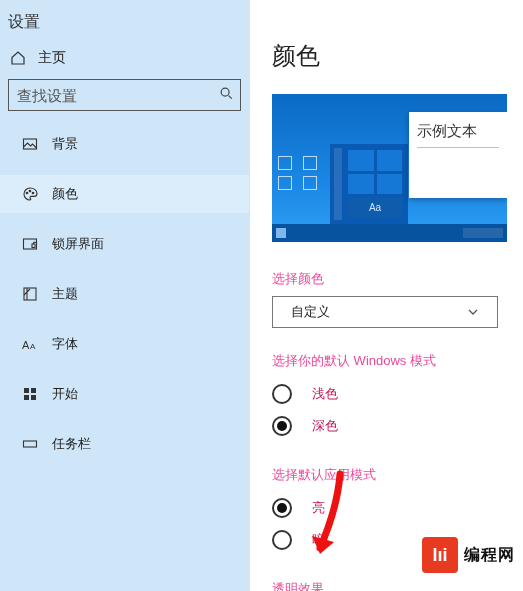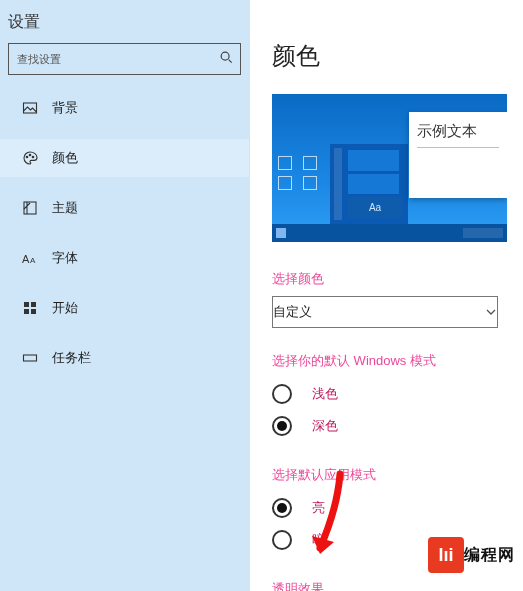--- a/index.html
+++ b/index.html
@@ -3,60 +3,68 @@
 <meta charset="utf-8">
 <style>
   * { box-sizing: border-box; margin: 0; padding: 0; font-family: "Microsoft YaHei", "Segoe UI", sans-serif; }
   body { width: 523px; height: 591px; overflow: hidden; background: #fff; position: relative; }
   .app { display: flex; height: 100%; }
   .sidebar { width: 250px; background: #cfe6f8; padding: 12px 0 0 0; border-right: 1px solid #cfe6f8; }
   .app-title { font-size: 16px; color: #333; padding: 0 8px 10px 8px; }
   .home-row { display: flex; align-items: center; gap: 12px; padding: 6px 10px 12px 10px; font-size: 14px; color: #222; cursor: pointer; }
   .home-row .icon, .sidebar-item .icon { width: 16px; height: 16px; display: flex; align-items: center; justify-content: center; color: #333; }
   .search-wrap { margin: 0 8px 14px 8px; position: relative; }
-  .search-input { width: 100%; height: 32px; border: 1px solid #555; background: #cfe6f8; padding: 4px 30px 4px 8px; font-size: 11px; outline: none; color: #333; }
+  .search-input { width: 100%; height: 32px; border: 1px solid #555; background: #cfe6f8; padding: 4px 30px 4px 8px; font-size: 15px; outline: none; color: #333; }
   .search-input::placeholder { color: #555; }
   .search-icon { position: absolute; right: 8px; top: 50%; transform: translateY(-50%); color: #444; }
   .section-header { font-size: 13px; font-weight: bold; color: #222; padding: 4px 10px 16px 10px; }
   .sidebar-item { display: flex; align-items: center; gap: 14px; padding: 10px 22px; font-size: 13px; color: #222; cursor: pointer; margin-bottom: 12px; }
   .sidebar-item.selected { background: rgba(255,255,255,.25); }
   .main { flex: 1; padding: 40px 0 0 22px; overflow: hidden; }
   .page-title { font-size: 24px; font-weight: 400; color: #222; margin-bottom: 22px; }
   .preview { width: 235px; height: 148px; background: linear-gradient(#0a6ac4,#1b87e5 60%,#2fa0f5); position: relative; margin-bottom: 28px; overflow: hidden; }
   .preview .taskbar { position: absolute; bottom: 0; left: 0; right: 0; height: 18px; background: #0853a0; }
   .preview .taskbar::before { content: ""; position: absolute; left: 4px; top: 4px; width: 10px; height: 10px; background: #7fb7ee; }
   .preview .taskbar .tray { position: absolute; right: 4px; top: 4px; width: 40px; height: 10px; background: rgba(255,255,255,.12); }
   .preview .startmenu { position: absolute; left: 58px; bottom: 18px; width: 78px; height: 80px; background: #0a5ab3; }
   .preview .startmenu::before { content:""; position:absolute; left:4px; top:4px; bottom:4px; width:8px; background:rgba(255,255,255,.12); }
-  .preview .tiles { position:absolute; left:18px; top:6px; right:6px; bottom:6px; display:grid; grid-template-columns:1fr; grid-template-rows:repeat(3,1fr); gap:3px; }
+  .preview .tiles { position:absolute; left:18px; top:6px; right:6px; bottom:6px; display:grid; grid-template-columns:1fr 1fr; grid-template-rows:repeat(3,1fr); gap:3px; }
   .preview .tile { background:#1577d6; }
   .preview .tile.aa { background:#0f5bac; display:flex; align-items:center; justify-content:center; color:#cde7ff; font-size:10px; grid-column:1/3; }
   .preview .window { position: absolute; top: 18px; right: 0; width: 98px; height: 86px; background: #fff; box-shadow: 0 2px 6px rgba(0,0,0,.3); padding: 10px 8px; font-size: 15px; color: #333; }
   .preview .window .hr { height: 1px; background: #fdbb30; margin-top: 6px; }
   .preview .icons-left { position:absolute; left:6px; top:62px; width:44px; display:grid; grid-template-columns:1fr 1fr; gap:6px; }
   .preview .ic { width:14px; height:14px; border:1px solid rgba(255,255,255,.7); }
   .label { font-size: 13px; color: #ec4899; margin-bottom: 8px; margin-top: 24px; }
-  .select { width: 226px; height: 32px; border: 1px solid #777; display: flex; align-items:center; justify-content:space-between; padding: 0 0; font-size: 13px; color: #222; cursor:pointer; margin-bottom: 22px; }
+  .select { width: 226px; height: 32px; border: 1px solid #777; display: flex; align-items:center; justify-content:space-between; padding: 0 18px; font-size: 13px; color: #222; cursor:pointer; margin-bottom: 22px; }
   .chev { width: 12px; height: 12px; }
   .radio-group { margin-bottom: 24px; }
   .radio-row { display: flex; align-items:center; gap: 20px; padding: 6px 0; font-size: 13px; color:#be185d; cursor:pointer; }
   .radio { width: 20px; height: 20px; border: 2px solid #333; border-radius: 50%; display:flex; align-items:center; justify-content:center; }
   .radio.sel::after { content:""; width: 10px; height: 10px; border-radius:50%; background:#111; }
   .arrow { position:absolute; left:310px; top:470px; pointer-events:none; }
-  .watermark { position:absolute; right:8px; bottom:18px; display:flex; align-items:center; }
+  .watermark { position:absolute; right:8px; bottom:18px; display:flex; align-items:center; gap:6px; }
   .wm-badge { width:36px; height:36px; background:#e83921; display:flex; align-items:center; justify-content:center; color:#fff; font-weight:bold; font-size:18px; border-radius:4px; }
   .wm-text { font-size:16px; font-weight:700; color:#111; letter-spacing:1px; }
 </style>
 </head>
 <body>
 
 <div class="app">
   <div class="sidebar">
     <div class="app-title">设置</div>
 
+    <div class="home-row">
+      <span class="icon">
+        <svg width="16" height="16" viewBox="0 0 16 16" fill="none" stroke="#333" stroke-width="1.2">
+            <path d="M2 7.5 8 2l6 5.5V14H2z"></path>
+          </svg>
+      </span>
+      <span>主页</span>
+    </div>
 
     <div class="search-wrap">
       <input class="search-input" placeholder="查找设置" style="">
       <span class="search-icon">
         <svg width="14" height="14" viewBox="0 0 16 16" fill="none" stroke="#444" stroke-width="1.4">
             <circle cx="7" cy="7" r="4.5"></circle>
             <path d="M11 11l3.5 3.5"></path>
           </svg>
       </span>
     </div>
@@ -79,20 +87,30 @@
               <circle cx="5" cy="7" r=".8" fill="#333"></circle>
               <circle cx="8" cy="5" r=".8" fill="#333"></circle>
               <circle cx="11" cy="7" r=".8" fill="#333"></circle>
             </svg>
           </span>
           <span>颜色</span>
         </div>
         <div class="sidebar-item">
           <span class="icon">
             <svg width="16" height="16" viewBox="0 0 16 16" fill="none" stroke="#333" stroke-width="1.1">
+              <rect x="1.5" y="3" width="13" height="10"></rect>
+              <rect x="10" y="8" width="3" height="3.5"></rect>
+              <path d="M11.5 8V7a1 1 0 0 1 2 0"></path>
+            </svg>
+          </span>
+          <span>锁屏界面</span>
+        </div>
+        <div class="sidebar-item">
+          <span class="icon">
+            <svg width="16" height="16" viewBox="0 0 16 16" fill="none" stroke="#333" stroke-width="1.1">
               <rect x="2" y="2" width="12" height="12"></rect>
               <path d="M5 2v12M2 9l6-6"></path>
             </svg>
           </span>
           <span>主题</span>
         </div>
         <div class="sidebar-item">
           <span class="icon">
             <svg width="16" height="16" viewBox="0 0 16 16">
               <text x="0" y="13" font-size="11" fill="#333" font-family="serif">A</text>

